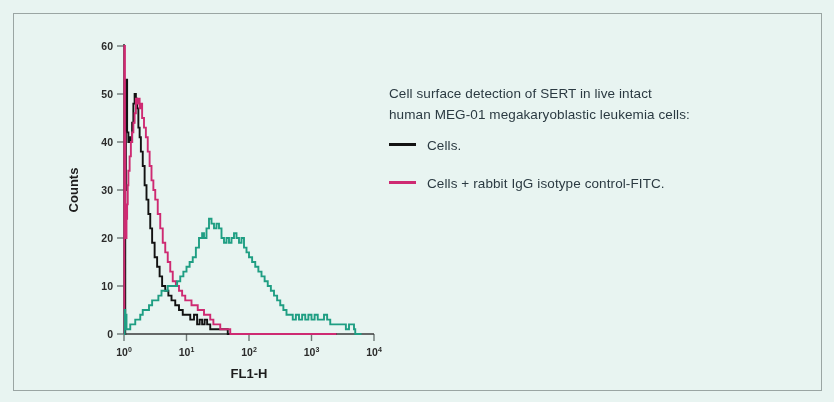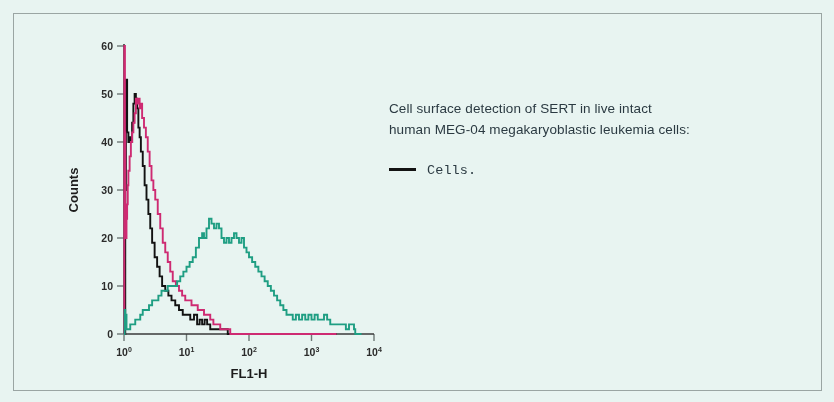--- a/index.html
+++ b/index.html
@@ -31,30 +31,30 @@
     font-size:10.5px;font-weight:bold;fill:#2b2b2b;
   }
   .tick-exp{font-size:7px;font-weight:bold;fill:#2b2b2b;}
   .axis-title{
     font-family:"Liberation Sans",sans-serif;
     font-size:13px;font-weight:bold;fill:#1c1c1c;
   }
   .trace{fill:none;stroke-width:1.9;stroke-linejoin:miter;stroke-linecap:butt;}
   #legend-panel{
     position:absolute;
-    left:375px;top:84px;
+    left:375px;top:69px;
     width:430px;
   }
   .caption-line{
     font-size:13.5px;
     color:#2b3a42;
     line-height:21px;
     letter-spacing:0.1px;
   }
-  .legend-rows{margin-top:20px;font-family:Liberation Mono, monospace;}
+  .legend-rows{margin-top:10px;}
   .legend-row{
     display:flex;
     align-items:flex-start;
     margin-bottom:17px;
   }
   .swatch{
     width:27px;height:3px;
     margin-top:8px;margin-right:11px;
     flex:0 0 auto;
   }
@@ -117,24 +117,28 @@
           <path d="M 72 310 L 72.3125 310 L 72.3125 22 L 72.625 22 L 72.625 22 L 72.9375 22 L 72.9375 108.4 L 73.25 108.4 L 73.25 204.4 L 73.875 204.4 L 73.875 214 L 74.5 214 L 74.5 194.8 L 75.125 194.8 L 75.125 180.4 L 75.75 180.4 L 75.75 161.2 L 76.375 161.2 L 76.375 146.8 L 77.625 146.8 L 77.625 132.39999999999998 L 78.875 132.39999999999998 L 78.875 118 L 80.125 118 L 80.125 108.4 L 81.375 108.4 L 81.375 98.80000000000001 L 82.625 98.80000000000001 L 82.625 89.19999999999999 L 83.875 89.19999999999999 L 83.875 74.80000000000001 L 85.125 74.80000000000001 L 85.125 79.6 L 86.375 79.6 L 86.375 74.80000000000001 L 87.625 74.80000000000001 L 87.625 84.4 L 88.875 84.4 L 88.875 79.6 L 90.125 79.6 L 90.125 94 L 92 94 L 92 103.6 L 93.875 103.6 L 93.875 113.19999999999999 L 95.75 113.19999999999999 L 95.75 127.60000000000002 L 97.625 127.60000000000002 L 97.625 142 L 99.5 142 L 99.5 156.4 L 101.375 156.4 L 101.375 166 L 103.25 166 L 103.25 175.6 L 105.75 175.6 L 105.75 190 L 108.25 190 L 108.25 204.4 L 110.75 204.4 L 110.75 218.8 L 113.25 218.8 L 113.25 228.4 L 115.75 228.4 L 115.75 238 L 118.25 238 L 118.25 247.6 L 120.75 247.6 L 120.75 257.2 L 123.875 257.2 L 123.875 262 L 127 262 L 127 266.8 L 130.125 266.8 L 130.125 271.6 L 133.25 271.6 L 133.25 276.4 L 136.375 276.4 L 136.375 276.4 L 139.5 276.4 L 139.5 281.2 L 142.625 281.2 L 142.625 281.2 L 145.75 281.2 L 145.75 286 L 148.875 286 L 148.875 286 L 152 286 L 152 290.8 L 155.125 290.8 L 155.125 290.8 L 158.25 290.8 L 158.25 295.6 L 161.375 295.6 L 161.375 300.4 L 164.5 300.4 L 164.5 300.4 L 168.25 300.4 L 168.25 305.2 L 172 305.2 L 172 305.2 L 178.25 305.2 L 178.25 310 L 190.75 310 L 190.75 310 L 209.5 310 L 209.5 310 L 234.5 310 L 234.5 310 L 259.5 310 L 259.5 310 L 284.5 310 L 284.5 310" class="trace" stroke="#ce2a72"></path>
           <path d="M 72 310 L 72.625 310 L 72.625 286 L 73.25 286 L 73.25 290.8 L 74.5 290.8 L 74.5 305.2 L 76.375 305.2 L 76.375 305.2 L 78.25 305.2 L 78.25 300.4 L 80.75 300.4 L 80.75 300.4 L 83.25 300.4 L 83.25 295.6 L 85.75 295.6 L 85.75 295.6 L 88.25 295.6 L 88.25 290.8 L 90.75 290.8 L 90.75 286 L 93.875 286 L 93.875 286 L 97 286 L 97 281.2 L 100.125 281.2 L 100.125 276.4 L 103.25 276.4 L 103.25 276.4 L 106.375 276.4 L 106.375 271.6 L 109.5 271.6 L 109.5 266.8 L 112.625 266.8 L 112.625 266.8 L 115.75 266.8 L 115.75 262 L 118.875 262 L 118.875 262 L 122 262 L 122 262 L 125.125 262 L 125.125 257.2 L 128.25 257.2 L 128.25 252.4 L 131.375 252.4 L 131.375 247.6 L 134.5 247.6 L 134.5 242.8 L 137.625 242.8 L 137.625 238 L 140.75 238 L 140.75 233.2 L 143.875 233.2 L 143.875 223.60000000000002 L 147 223.60000000000002 L 147 214 L 150.125 214 L 150.125 209.2 L 152 209.2 L 152 214 L 154.5 214 L 154.5 204.4 L 157 204.4 L 157 194.8 L 159.5 194.8 L 159.5 199.6 L 162 199.6 L 162 204.4 L 164.5 204.4 L 164.5 199.6 L 167 199.6 L 167 204.4 L 169.5 204.4 L 169.5 214 L 172 214 L 172 218.8 L 174.5 218.8 L 174.5 214 L 177 214 L 177 218.8 L 179.5 218.8 L 179.5 214 L 182 214 L 182 209.2 L 184.5 209.2 L 184.5 214 L 187 214 L 187 218.8 L 189.5 218.8 L 189.5 214 L 192 214 L 192 223.60000000000002 L 194.5 223.60000000000002 L 194.5 228.4 L 197 228.4 L 197 233.2 L 200.125 233.2 L 200.125 238 L 203.25 238 L 203.25 242.8 L 206.375 242.8 L 206.375 247.6 L 209.5 247.6 L 209.5 252.4 L 212.625 252.4 L 212.625 257.2 L 215.75 257.2 L 215.75 262 L 218.875 262 L 218.875 266.8 L 222 266.8 L 222 271.6 L 225.125 271.6 L 225.125 276.4 L 228.25 276.4 L 228.25 281.2 L 231.375 281.2 L 231.375 286 L 234.5 286 L 234.5 290.8 L 237.625 290.8 L 237.625 290.8 L 240.75 290.8 L 240.75 295.6 L 243.875 295.6 L 243.875 290.8 L 247 290.8 L 247 295.6 L 250.125 295.6 L 250.125 290.8 L 253.25 290.8 L 253.25 295.6 L 256.375 295.6 L 256.375 290.8 L 259.5 290.8 L 259.5 295.6 L 262.625 295.6 L 262.625 290.8 L 265.75 290.8 L 265.75 295.6 L 268.875 295.6 L 268.875 295.6 L 272 295.6 L 272 290.8 L 275.125 290.8 L 275.125 295.6 L 278.25 295.6 L 278.25 300.4 L 281.375 300.4 L 281.375 300.4 L 284.5 300.4 L 284.5 300.4 L 287.625 300.4 L 287.625 300.4 L 290.75 300.4 L 290.75 300.4 L 293.875 300.4 L 293.875 305.2 L 297 305.2 L 297 300.4 L 300.125 300.4 L 300.125 300.4 L 302 300.4 L 302 305.2 L 303.25 305.2 L 303.25 310 L 309.5 310 L 309.5 310" class="trace" stroke="#1f9e83"></path>
         </g>
       <text id="y-axis-title" class="axis-title" text-anchor="middle" x="26" y="166" transform="rotate(-90 26 166)">Counts</text>
       <text id="x-axis-title" class="axis-title" text-anchor="middle" x="197" y="354">FL1-H</text>
     </svg>
   </div>
 
   <div id="legend-panel">
     <div class="caption-line">Cell surface detection of SERT in live intact</div>
-    <div class="caption-line">human MEG-04 megakaryoblastic leukemia cells:</div>
+    <div class="caption-line">human MEG-01 megakaryoblastic leukemia cells:</div>
     <div class="legend-rows" id="legend-rows">
         <div class="legend-row">
           <div class="swatch" style="background: rgb(18, 18, 18);"></div>
           <div class="legend-text"><span>Cells.</span></div>
+        </div>
+        <div class="legend-row">
+          <div class="swatch" style="background: rgb(206, 42, 114);"></div>
+          <div class="legend-text"><span>Cells + rabbit IgG isotype control-FITC.</span></div>
         </div>
       </div>
   </div>
 
 </div>
 
 <div id="top-crop-strip"></div>
 
 </body></html>

